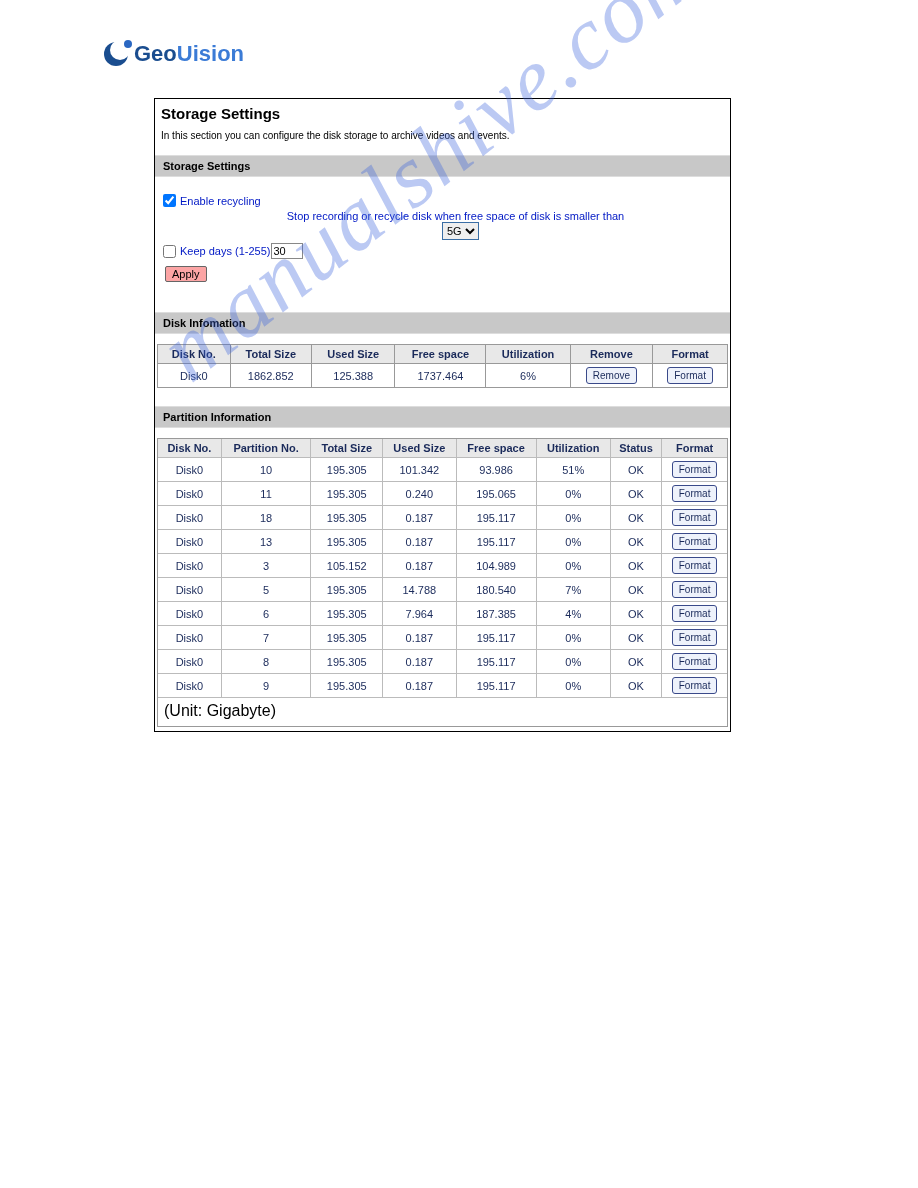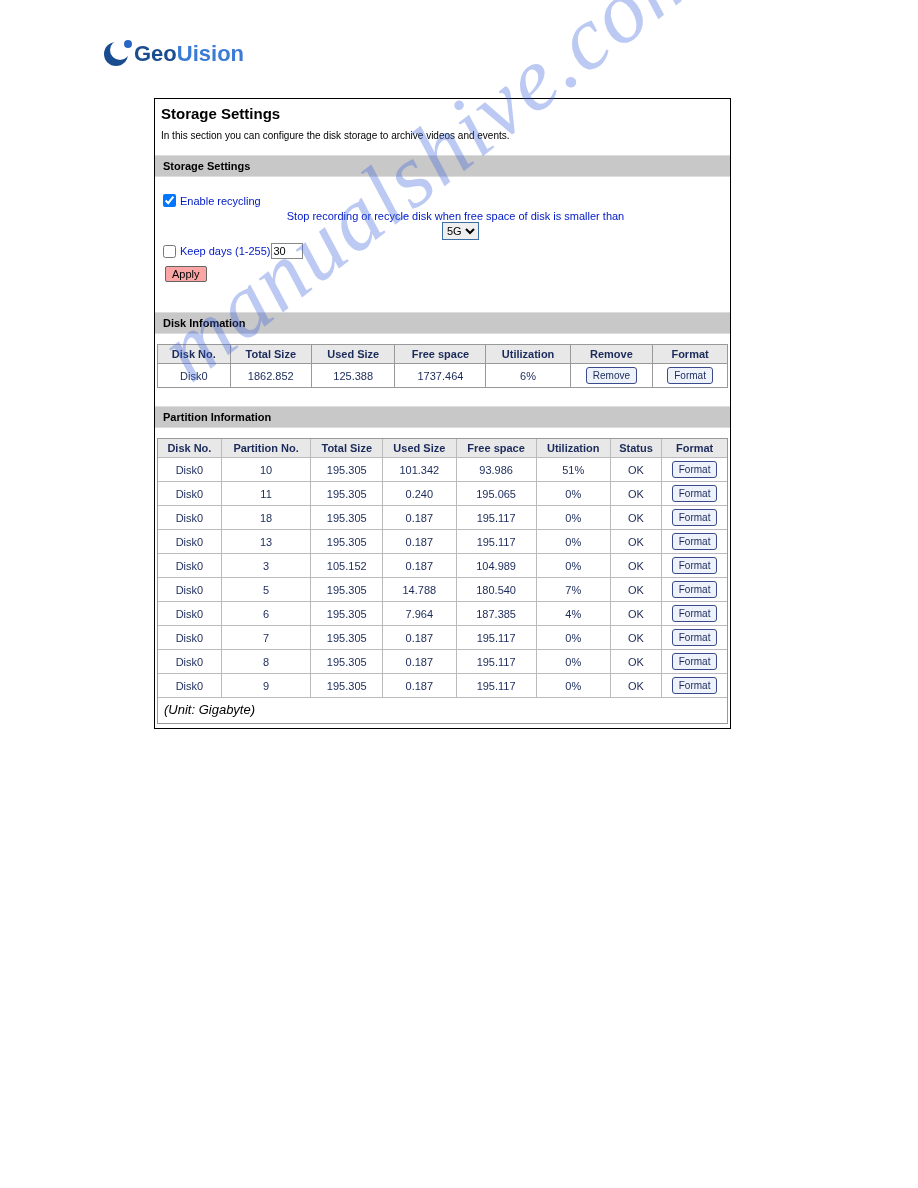--- a/index.html
+++ b/index.html
@@ -146,23 +146,22 @@
     font-size: 10px;
     padding: 0 6px;
     height: 17px;
     border: 1px solid #3a4a8a;
     background: #eef2fb;
     border-radius: 3px;
     color: #1a2a5a;
     cursor: pointer;
   }
   .unit-note {
-    font-size: 13px;
+    font-size: 16px;
     padding: 4px 4px 6px 6px;
-    font-style: italic;
   }
   .partition-wrap {
     border: 1px solid #999;
     margin: 10px 2px 4px 2px;
   }
   .partition-wrap table {
     width: 100%;
     margin: 0;
     border: none;
   }

